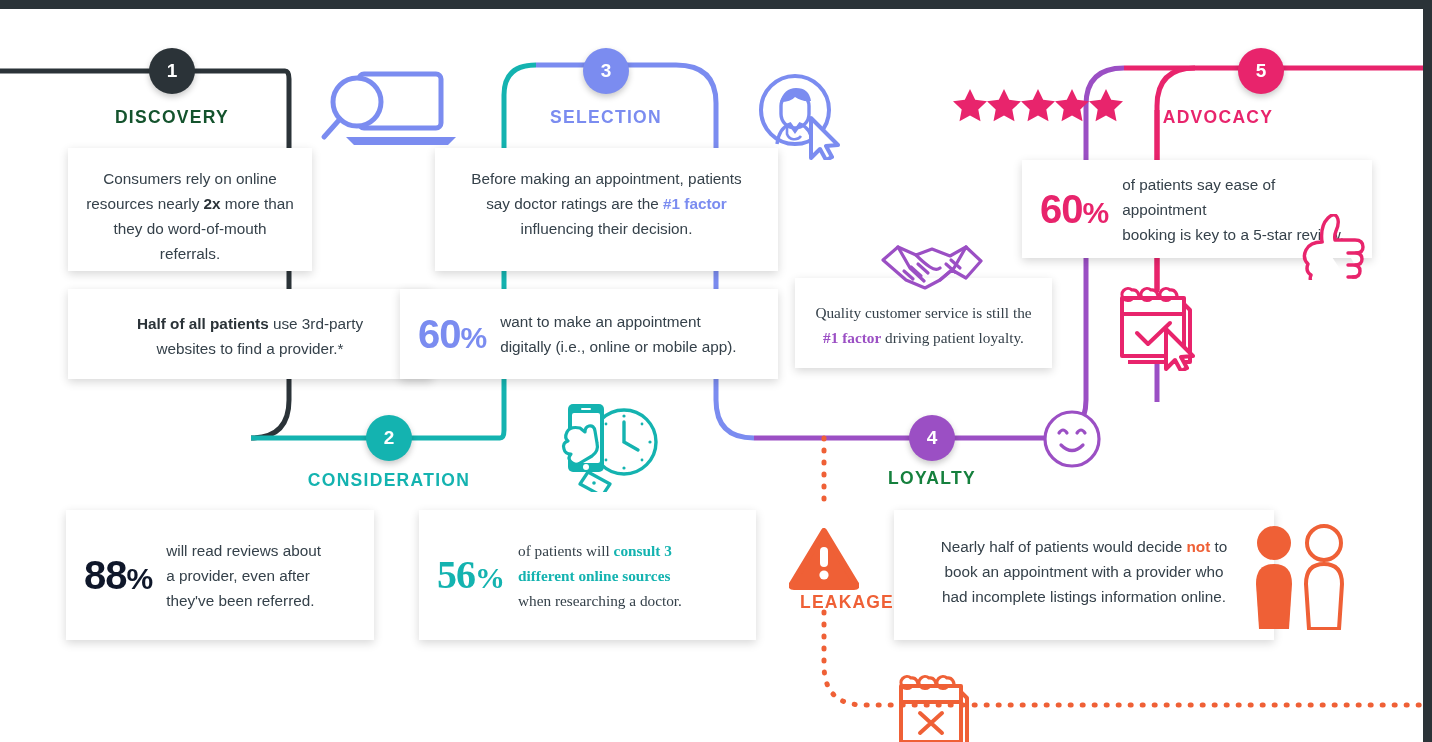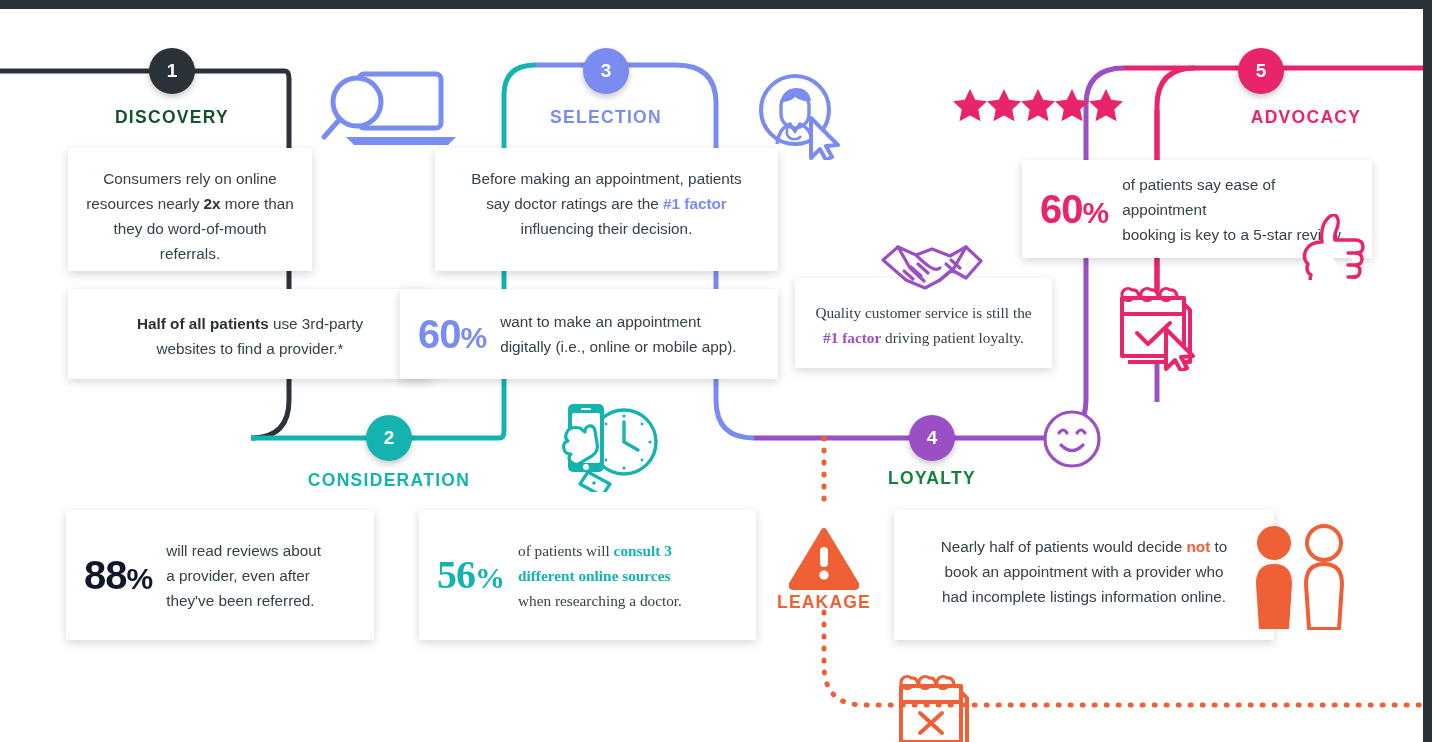--- a/index.html
+++ b/index.html
@@ -55,21 +55,21 @@
   b.hl-blue{color:#7b8cf0;}
   b.hl-purple{color:#9b4fc4;}
   b.hl-teal{color:#14b3b0;}
   b.hl-orange{color:#ef6036;}
   b.hl-dark{color:#2b3338;}
 
   
   .icon{position:absolute;z-index:7;}
 
   
-  .leak-wrap{position:absolute;z-index:7;text-align:center;}
+  .leak-wrap{position:absolute;z-index:7;text-align:right;}
   .leak-label{
     color:#ef6036;font-weight:bold;font-size:17.5px;letter-spacing:1.2px;
     margin-top:2px;
   }
 </style>
 </head>
 <body>
 
 <div id="stage">
 
@@ -115,21 +115,21 @@
   <div class="node-label" style="left:516px;top:107px;width:180px;color:#7b8cf0;">SELECTION</div>
 
   <div class="node" style="left:909px;top:415px;background:#9b4fc4;">
     <span>4</span>
   </div>
   <div class="node-label" style="left:842px;top:468px;width:180px;color:#15803d;">LOYALTY</div>
 
   <div class="node" style="left:1238px;top:48px;background:#e8246c;">
     <span>5</span>
   </div>
-  <div class="node-label" style="left:1216px;top:107px;width:180px;color:#e8246c;">ADVOCACY</div>
+  <div class="node-label" style="left:1128px;top:107px;width:180px;color:#e8246c;">ADVOCACY</div>
 
   <div class="icon" style="left:320px;top:63px;">
     <svg width="146" height="90" viewBox="0 0 146 90" xmlns="http://www.w3.org/2000/svg">
       <rect x="39" y="11" width="82" height="54" rx="5" fill="none" stroke="#7b8cf0" stroke-width="5"></rect>
       <path d="M26,74 H136 l-8,8 H34 Z" fill="#7b8cf0"></path>
       <circle cx="37" cy="39" r="24" fill="#fff" stroke="#7b8cf0" stroke-width="5"></circle>
       <line x1="20" y1="56" x2="4" y2="74" stroke="#7b8cf0" stroke-width="5" stroke-linecap="round"></line>
     </svg>
   </div>
 

